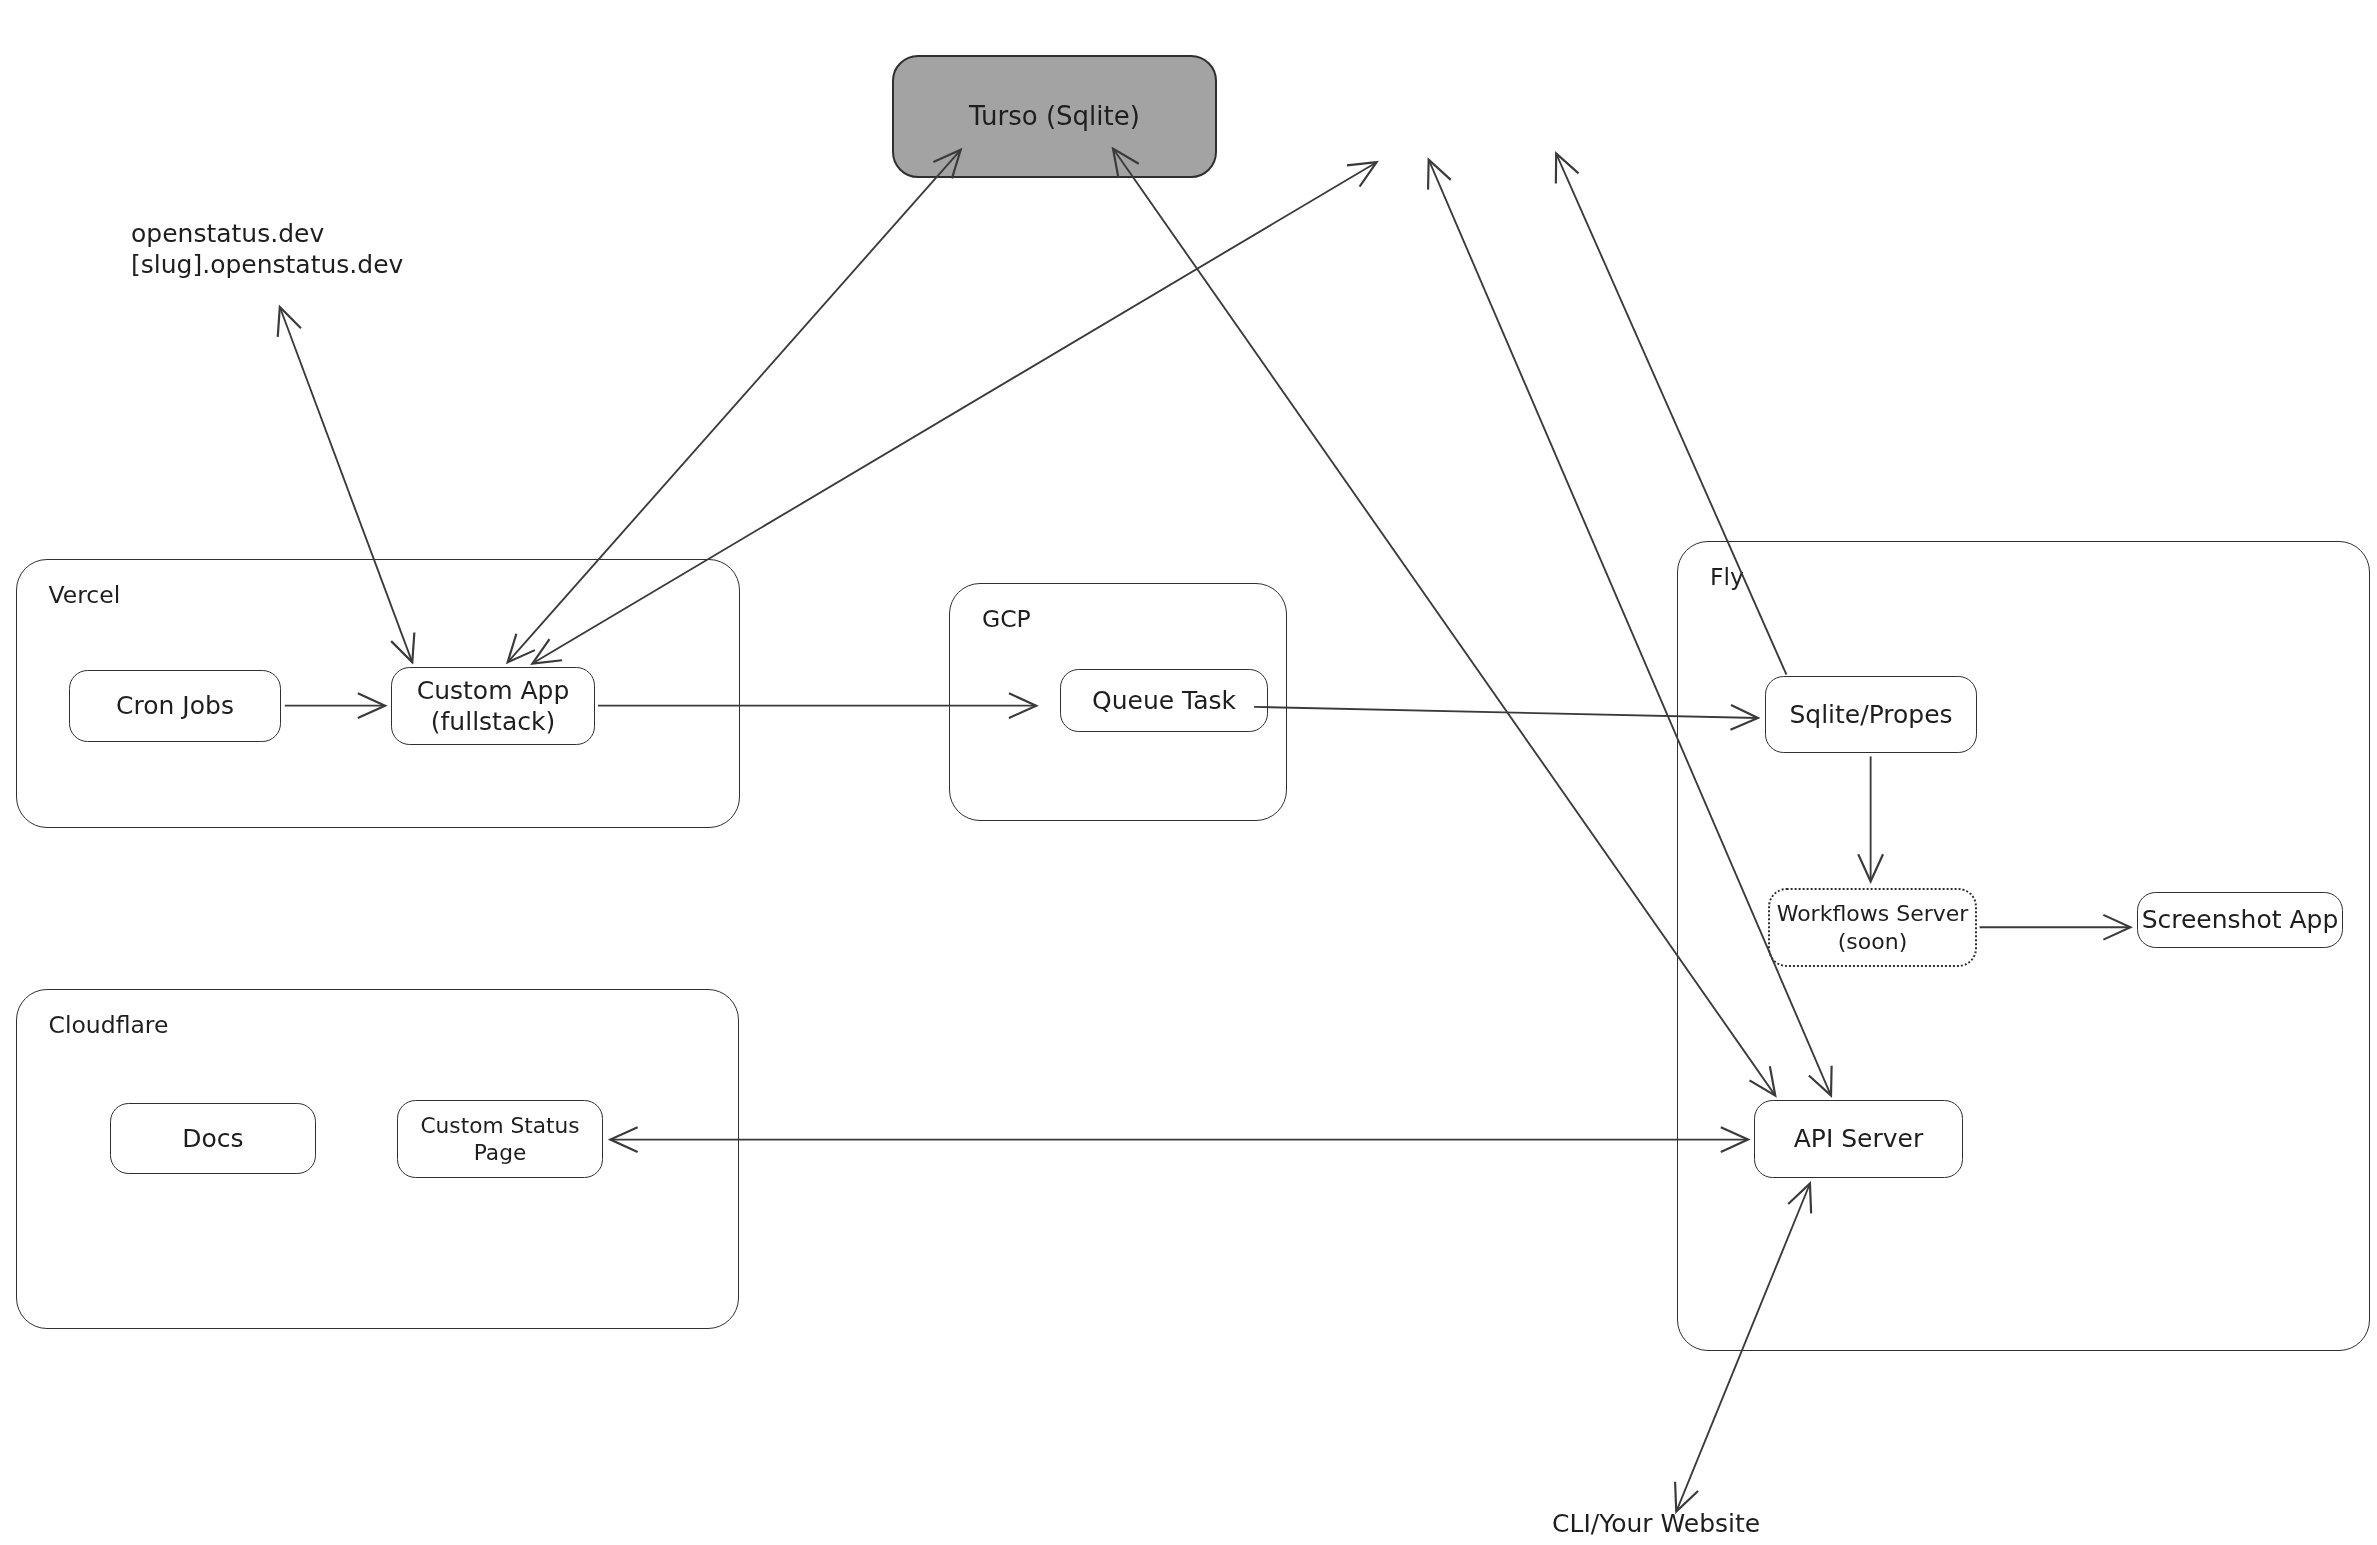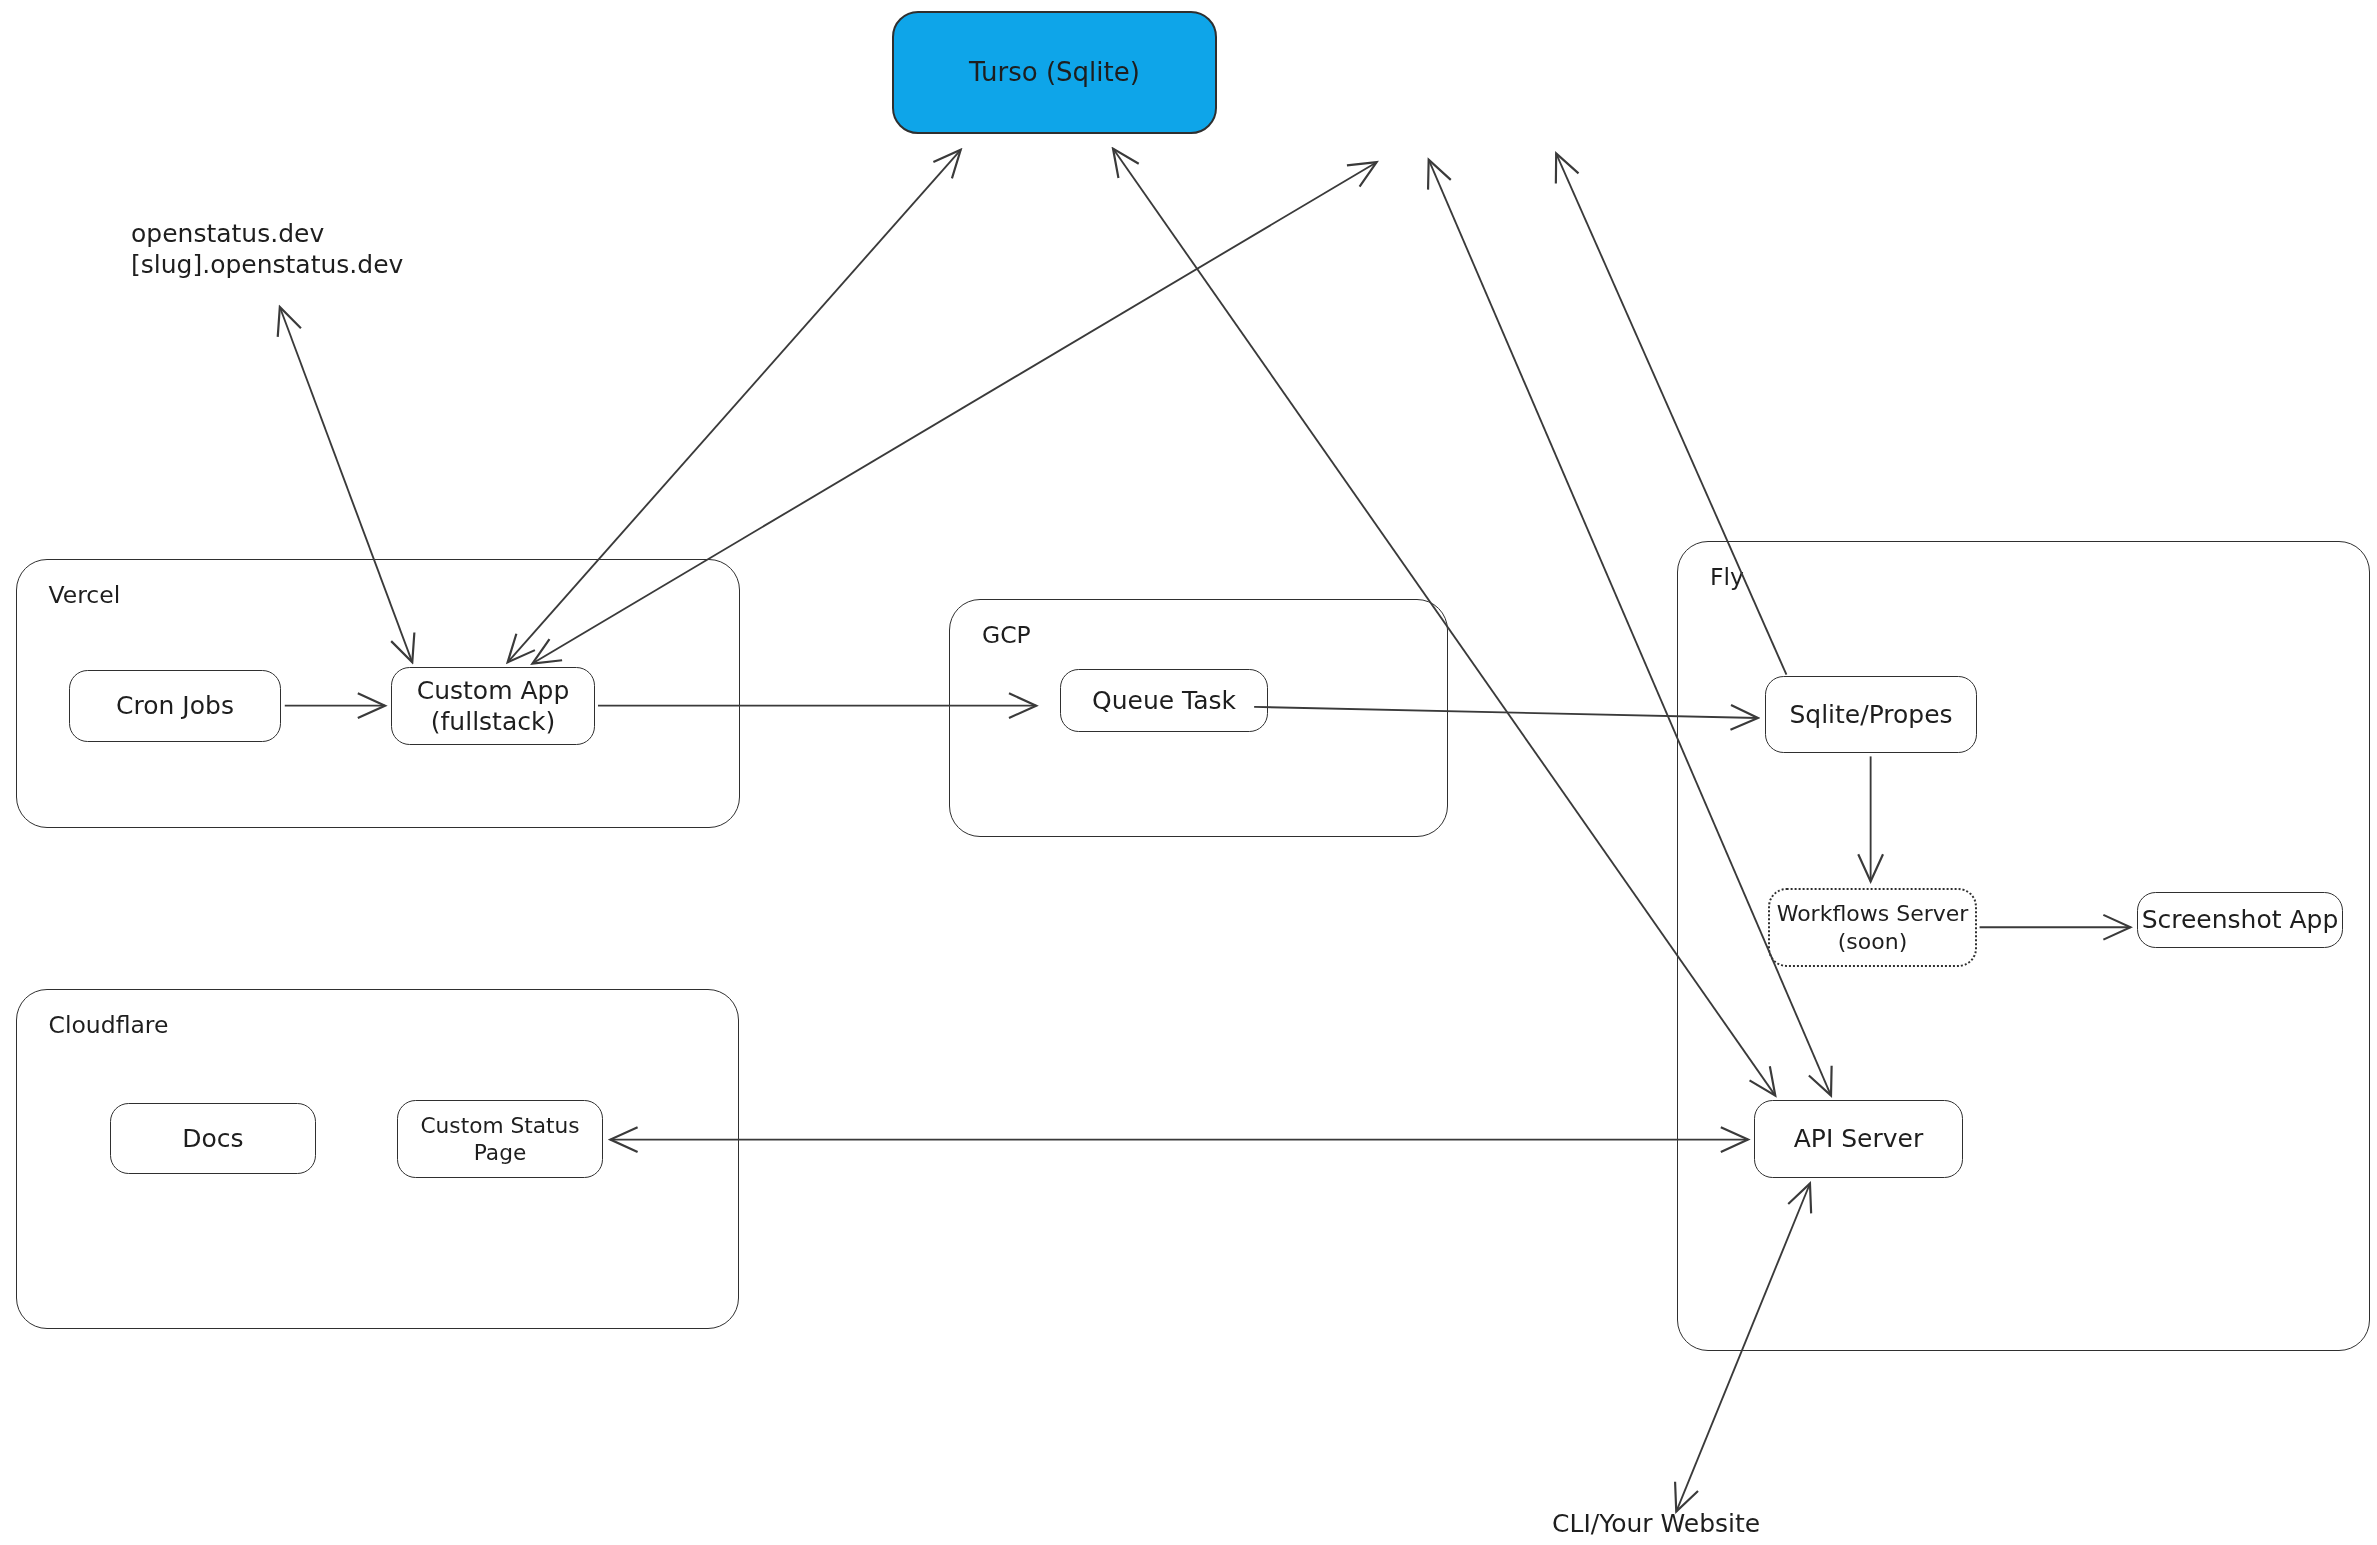--- a/index.html
+++ b/index.html
@@ -18,24 +18,25 @@
     border-radius:18.6px;
     background:#ffffff;
     display:flex;flex-direction:column;
     align-items:center;justify-content:center;
     text-align:center;
     font-size:25px;line-height:1.25;
     z-index:2;
     box-sizing:border-box;
   }
   .node.green{
-    background:#0ea5e9;
+    background:#a3a3a3;
     border-radius:26px;
     border-width:2.5px;
     font-size:26px;
+    margin-top:44px;
   }
   .node.dotted{ border:2.5px dotted #2f2f2f; font-size:22px; }
   .node.small{ font-size:21.7px; }
   
   .container{
     position:absolute;
     border:1.9px solid #2f2f2f;
     border-radius:31px;
     background:transparent;
     z-index:1;
@@ -103,21 +104,21 @@
     <span class="clabel">Vercel</span>
   </div>
   <div class="node" style="left:69px;top:670px;width:212px;height:72px;">
     <span>Cron Jobs</span>
   </div>
   <div class="node" style="left:391px;top:667px;width:204px;height:78px;">
     <span>Custom App</span>
     <span>(fullstack)</span>
   </div>
 
-  <div class="container" style="left:949px;top:583px;width:499px;height:238px;margin-top:16px;">
+  <div class="container" style="left:949px;top:583px;width:338px;height:238px;">
     <span class="clabel">GCP</span>
   </div>
   <div class="node" style="left:1060px;top:669px;width:208px;height:63px;">
     <span>Queue Task</span>
   </div>
 
   <div class="container" style="left:1677px;top:541px;width:693px;height:810px;">
     <span class="clabel">Fly</span>
   </div>
   <div class="node" style="left:1765px;top:676px;width:212px;height:77px;">

